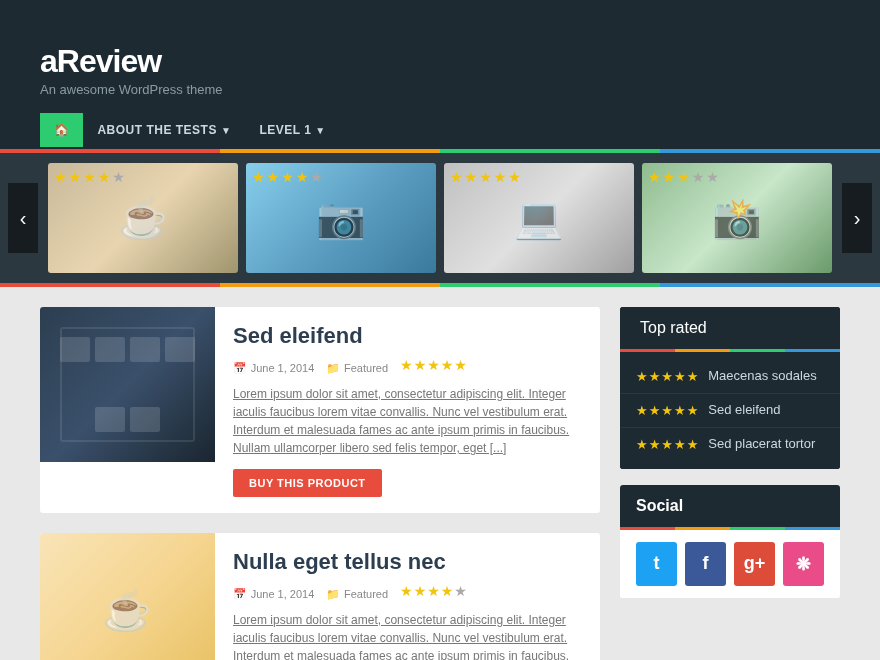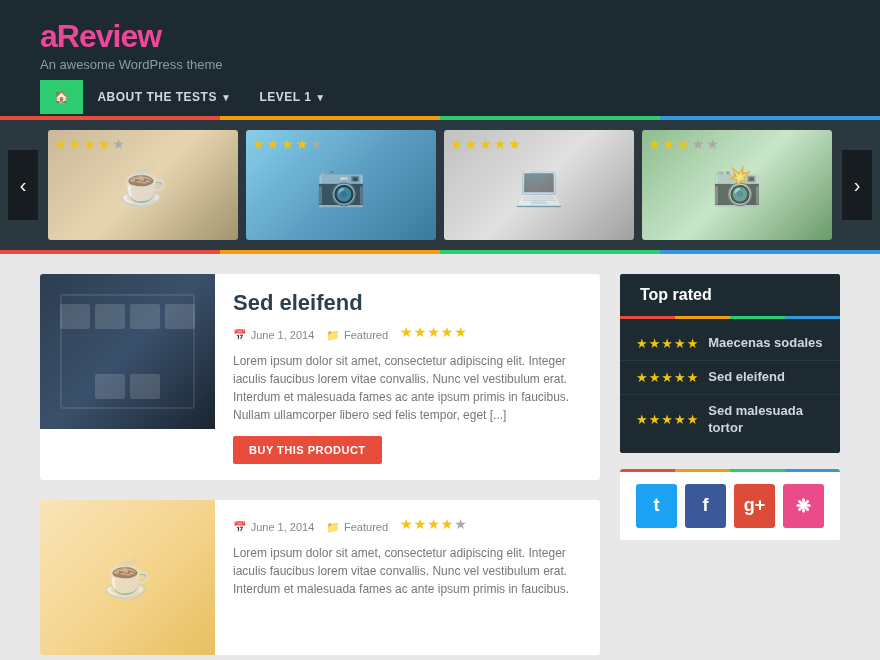--- a/index.html
+++ b/index.html
@@ -1,21 +1,21 @@
 <!DOCTYPE html>
 <html><head>
   <meta charset="utf-8">
   <style>
     * { margin: 0; padding: 0; box-sizing: border-box; }
     body { font-family: Arial, sans-serif; background: #e8e8e8; width: 880px; min-height: 660px; overflow-x: hidden; }
 
     
     .header { background: #1e2a32; padding: 18px 40px 0 40px; }
-    .site-title { color: #ec4899; font-size: 32px; font-weight: bold; letter-spacing: -1px; }
-    .site-tagline { color: #8a9ba5; font-size: 13px; margin-top: 2px; margin-bottom: 6px; }
+    .site-title { color: #ffffff; font-size: 32px; font-weight: bold; letter-spacing: -1px; margin-top: 25px; }
+    .site-tagline { color: #8a9ba5; font-size: 13px; margin-top: 2px; margin-bottom: 14px; }
     .nav { display: flex; align-items: center; padding: 0; gap: 0; }
     .nav-item { color: #cdd8de; font-size: 12px; font-weight: bold; text-transform: uppercase; padding: 12px 14px; cursor: pointer; display: flex; align-items: center; gap: 4px; letter-spacing: 0.5px; }
     .nav-home { background: #2ecc71; color: #fff; padding: 10px 14px; }
     .nav-arrow { font-size: 10px; }
 
     
     .color-bar { height: 4px; display: flex; }
     .color-bar div { flex: 1; }
     .cb1 { background: #e74c3c; }
     .cb2 { background: #f39c12; }
@@ -51,35 +51,35 @@
     .post-thumb { width: 175px; height: 155px; flex-shrink: 0; }
     .thumb-1 { background: linear-gradient(135deg, #2c3e50 0%, #3a506b 50%, #1a252f 100%); position: relative; }
     .thumb-1::before { content: ''; position: absolute; top: 20px; left: 20px; right: 20px; bottom: 20px; border: 2px solid rgba(255,255,255,0.1); border-radius: 3px; }
     .thumb-2 { background: linear-gradient(135deg, #f9e4b7 0%, #f5d590 50%, #e8c060 100%); position: relative; }
     .post-body { padding: 16px 18px; flex: 1; }
     .post-title { font-size: 22px; font-weight: bold; color: #2c3e50; margin-bottom: 8px; }
     .post-meta { display: flex; gap: 12px; align-items: center; margin-bottom: 6px; font-size: 11px; color: #888; }
     .post-meta-item { display: flex; align-items: center; gap: 4px; }
     .meta-icon { font-size: 11px; color: #888; }
     .post-stars { display: flex; gap: 1px; margin-bottom: 6px; }
-    .post-excerpt { font-size: 12px; color: #777; line-height: 1.5; margin-bottom: 12px; }
+    .post-excerpt { font-size: 12px; color: #777; line-height: 1.5; margin-bottom: 12px; text-decoration: underline; }
     .post-actions { display: flex; gap: 20px; }
     .btn-buy { background: #e74c3c; color: #fff; border: none; padding: 8px 16px; font-size: 11px; font-weight: bold; text-transform: uppercase; cursor: pointer; border-radius: 2px; letter-spacing: 0.5px; }
     .btn-read { background: #1abc9c; color: #fff; border: none; padding: 8px 16px; font-size: 11px; font-weight: bold; text-transform: uppercase; cursor: pointer; border-radius: 2px; letter-spacing: 0.5px; }
 
     
     .widget { background: #1e2a32; margin-bottom: 16px; border-radius: 3px; overflow: hidden; }
-    .widget-title { color: #fff; font-size: 16px; font-weight: bold; padding: 12px 16px; background: #1e2a32; border-left: 4px solid transparent; }
+    .widget-title { color: #fff; font-size: 16px; font-weight: normal; padding: 12px 16px; background: #1e2a32; border-left: 4px solid transparent; }
     .widget-title-bar { height: 3px; display: flex; }
     .widget-content { background: #1e2a32; padding: 8px 0; }
     .rated-item { display: flex; align-items: center; padding: 8px 16px; gap: 10px; border-bottom: 1px solid #2a3840; }
     .rated-item:last-child { border-bottom: none; }
     .rated-stars { display: flex; gap: 1px; flex-shrink: 0; }
     .rated-star { color: #f1c40f; font-size: 13px; }
-    .rated-title { color: #cdd8de; font-size: 13px; font-weight: bold; line-height: 1.3; }
+    .rated-title { color: #cdd8de; font-size: 13px; font-weight: normal; line-height: 1.3; }
 
     
     .social-widget { background: #fff; border-radius: 3px; overflow: hidden; }
     .social-title { background: #1e2a32; color: #fff; font-size: 16px; font-weight: bold; padding: 12px 16px; }
     .social-buttons { display: flex; gap: 8px; padding: 12px 16px; background: #fff; }
     .social-btn { width: 44px; height: 44px; border: none; border-radius: 3px; color: #fff; font-size: 18px; cursor: pointer; display: flex; align-items: center; justify-content: center; font-weight: bold; }
     .social-twitter { background: #1da1f2; }
     .social-facebook { background: #3b5998; }
     .social-gplus { background: #dd4b39; }
     .social-dribbble { background: #ea4c89; }
@@ -227,20 +227,21 @@
       </div>
     </div>
 
     <div class="post-item">
       <div class="post-thumb thumb-2">
         <div class="slide-content">
             <span class="slide-icon">☕</span>
           </div>
       </div>
       <div class="post-body">
+        <div class="post-title">Nulla eget tellus nec</div>
         <div class="post-meta">
           <div class="post-meta-item">
             <span class="meta-icon">📅</span>
             <span>June 1, 2014</span>
           </div>
           <div class="post-meta-item">
             <span class="meta-icon">📁</span>
             <span>Featured</span>
           </div>
           <div class="post-stars">
@@ -289,26 +290,27 @@
           <div class="rated-title">Sed eleifend</div>
         </div>
         <div class="rated-item">
           <div class="rated-stars">
             <span class="rated-star">★</span>
             <span class="rated-star">★</span>
             <span class="rated-star">★</span>
             <span class="rated-star">★</span>
             <span class="rated-star">★</span>
           </div>
-          <div class="rated-title">Sed malesuada tortor</div>
+          <div class="rated-title">Sed placerat tortor</div>
         </div>
       </div>
     </div>
 
     <div class="social-widget widget">
+      <div class="social-title">Social</div>
       <div class="widget-title-bar">
         <div style="flex:1;background:#e74c3c;"></div>
         <div style="flex:1;background:#f39c12;"></div>
         <div style="flex:1;background:#2ecc71;"></div>
         <div style="flex:1;background:#3498db;"></div>
       </div>
       <div class="social-buttons">
         <button class="social-btn social-twitter">t</button>
         <button class="social-btn social-facebook">f</button>
         <button class="social-btn social-gplus">g+</button>

